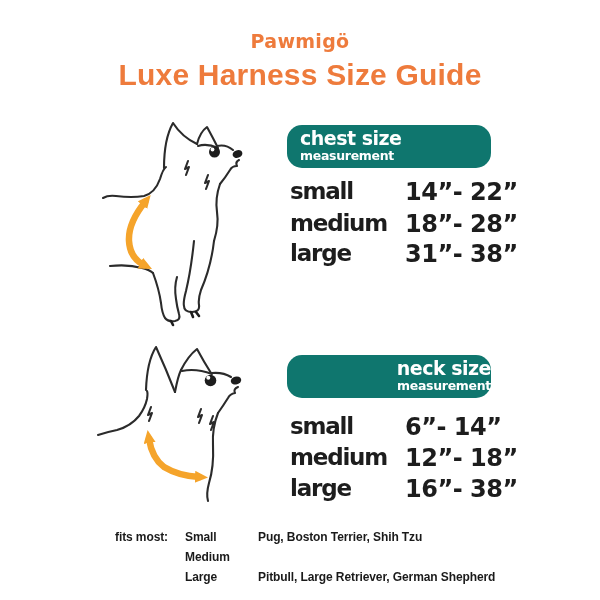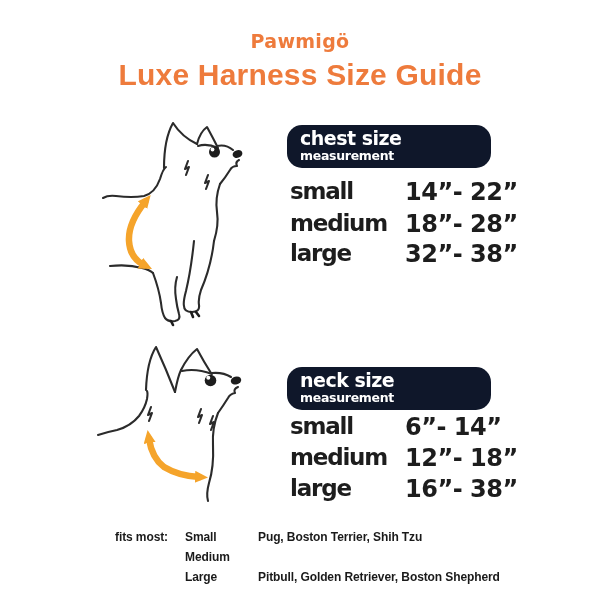--- a/index.html
+++ b/index.html
@@ -13,26 +13,26 @@
     font-family:"DejaVu Sans",sans-serif;
   }
   .title{
     position:absolute;left:0;top:58px;width:600px;text-align:center;margin:0;
     font-size:30px;font-weight:bold;letter-spacing:.2px;color:#EE7B3C;
   }
   .dog-svg{position:absolute;}
   .dog1{left:100px;top:115px;}
   .dog2{left:95px;top:343px;}
   .badge{
-    position:absolute;left:287px;width:204px;height:43px;background:#0f172a;
+    position:absolute;left:287px;width:204px;height:43px;background:#0f766e;
     border-radius:15px;box-sizing:border-box;padding:3px 0 0 13px;color:#ffffff;
     font-family:"DejaVu Sans",sans-serif;
   }
   .badge.chest{top:125px;}
-  .badge.neck{top:367px;}
+  .badge.neck{top:355px;text-align:right;}
   .badge-title{font-size:19px;font-weight:bold;letter-spacing:-0.5px;line-height:21px;}
   .badge-sub{font-size:12.5px;font-weight:bold;letter-spacing:-0.3px;line-height:14px;}
   .size-row{
     position:absolute;left:290px;width:215px;height:28px;
     font-family:"DejaVu Sans",sans-serif;font-weight:bold;color:#1d1d1d;
   }
   .size-label{position:absolute;left:0;top:0;font-size:23px;letter-spacing:-1.2px;}
   .size-value{position:absolute;left:115px;top:0;font-size:24px;letter-spacing:-0.5px;white-space:nowrap;}
   .c1{top:178px;} .c2{top:210px;} .c3{top:240px;}
   .n1{top:413px;} .n2{top:444px;} .n3{top:475px;}
@@ -92,21 +92,21 @@
   <div class="size-row c1">
     <span class="size-label">small</span>
     <span class="size-value">14”- 22”</span>
   </div>
   <div class="size-row c2">
     <span class="size-label">medium</span>
     <span class="size-value">18”- 28”</span>
   </div>
   <div class="size-row c3">
     <span class="size-label">large</span>
-    <span class="size-value">32”- 38”</span>
+    <span class="size-value">31”- 38”</span>
   </div>
 
   <svg class="dog-svg dog2" width="175" height="165" viewBox="0 0 175 165">
     <defs>
       <marker id="ah-neck" markerUnits="userSpaceOnUse" markerWidth="18" markerHeight="18" refX="4" refY="6" orient="auto-start-reverse">
         <path d="M0,0 L13,6 L0,12 Z" fill="#F5A42B"></path>
       </marker>
     </defs>
     <g>
       <path class="outline" d="M3,92 Q12,89 22,87 Q36,83 44,73 Q50,65 52,56 Q53,50 52,48"></path>
@@ -142,15 +142,15 @@
   <div class="size-row n3">
     <span class="size-label">large</span>
     <span class="size-value">16”- 38”</span>
   </div>
 
   <div class="fits fits-label">fits most:</div>
   <div class="fits fm-size-1">Small</div>
   <div class="fits fm-size-2">Medium</div>
   <div class="fits fm-size-3">Large</div>
   <div class="fits fm-breeds-1">Pug, Boston Terrier, Shih Tzu</div>
-  <div class="fits fm-breeds-3">Pitbull, Golden Retriever, Boston Shepherd</div>
+  <div class="fits fm-breeds-3">Pitbull, Large Retriever, German Shepherd</div>
 
 </div>
 
 </body></html>

